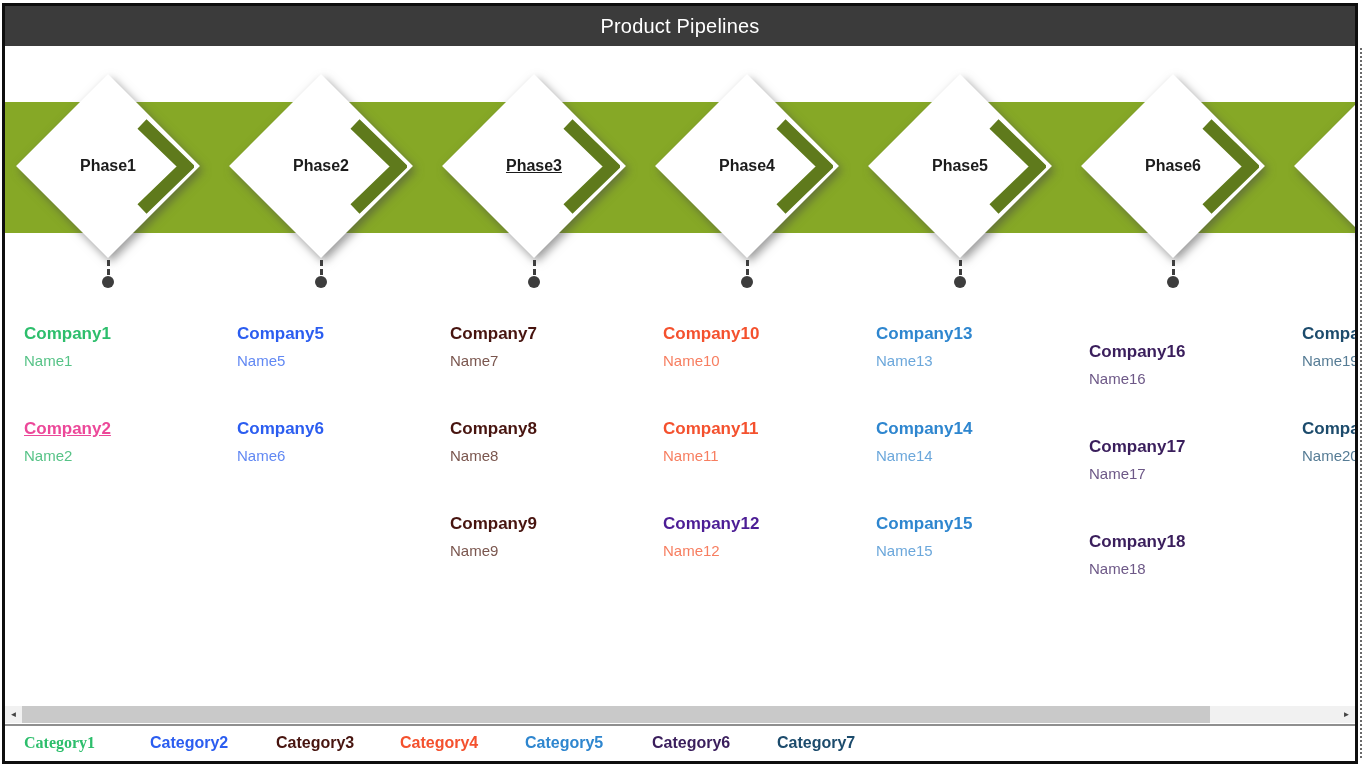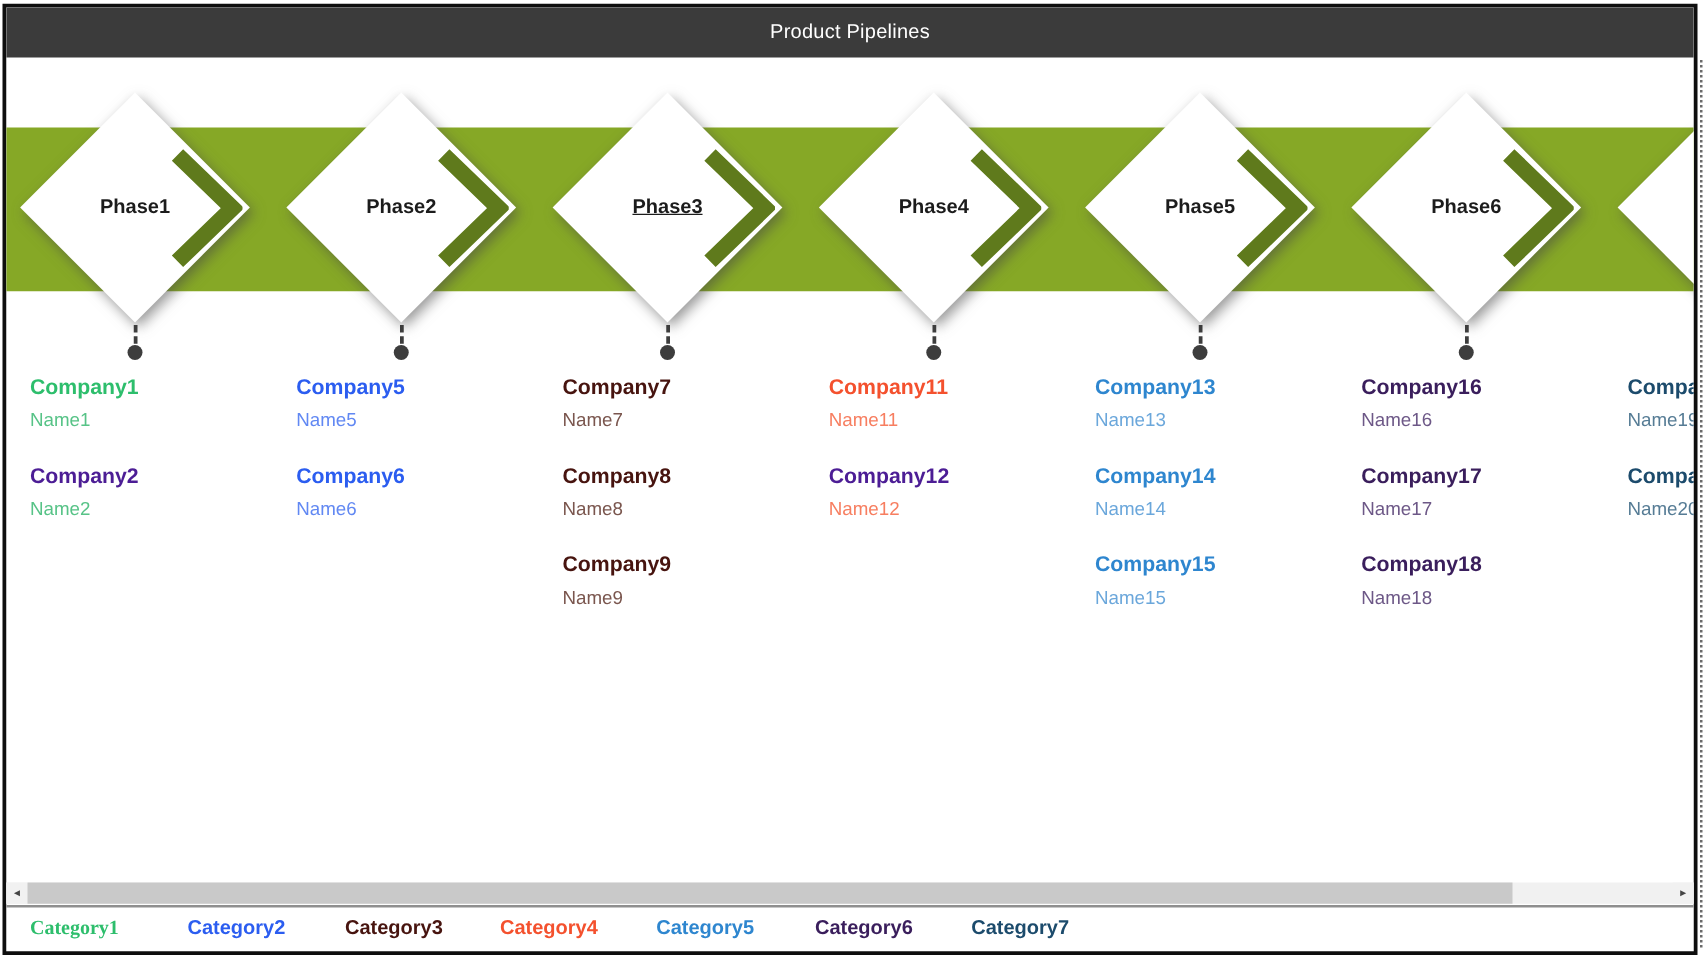--- a/index.html
+++ b/index.html
@@ -1,34 +1,34 @@
 <!DOCTYPE html>
 <html><head>
 <meta charset="utf-8">
 <style>
   html,body{margin:0;padding:0;width:1366px;height:768px;background:#ffffff;overflow:hidden;
             font-family:"Liberation Sans", sans-serif;}
   .win{position:absolute;left:2px;top:3px;width:1356px;height:761px;box-sizing:border-box;
        border:3px solid #0e0e0e;background:#ffffff;overflow:hidden;}
   .titlebar{position:absolute;left:0;top:0;right:0;height:40px;background:#3b3b3b;
             display:flex;align-items:center;justify-content:center;}
-  .titlebar .t{color:#ffffff;font-size:16px;letter-spacing:.2px;}
+  .titlebar .t{color:#ffffff;font-size:20px;letter-spacing:.2px;}
   .content{position:absolute;left:0;top:0;right:0;bottom:0;}
   .band{position:absolute;left:0;top:96px;width:100%;height:131px;background:#86a826;}
   .dwrap{position:absolute;width:184px;height:184px;filter:drop-shadow(3px 4px 5px rgba(70,70,70,.55));}
   .diamond{position:absolute;left:27px;top:27px;width:130px;height:130px;background:#ffffff;
            transform:rotate(45deg);}
   .phase-label{position:absolute;width:184px;text-align:center;font-size:16px;font-weight:bold;
                color:#1c1c1c;}
   .chev{position:absolute;}
   .conn-dash{position:absolute;width:0;height:15px;border-left:3px dashed #3d3d3d;}
   .conn-dot{position:absolute;width:12px;height:12px;border-radius:50%;background:#3d3d3d;}
   .col{position:absolute;width:205px;}
   .entry{height:71px;}
-  .entry .co{font-size:17px;font-weight:bold;line-height:20px;}
+  .entry .co{font-size:17px;font-weight:bold;line-height:20px;margin-top:24px;}
   .entry .nm{font-size:15px;line-height:19px;margin-top:7px;}
   .scrollbar{position:absolute;left:0;top:700px;width:1350px;height:17px;background:#f1f1f1;}
   .sb-arrow{position:absolute;top:0;width:17px;height:17px;background:#f1f1f1;color:#444;
             font-size:8px;line-height:17px;text-align:center;cursor:default;}
   .sb-left{left:0;}
   .sb-right{right:0;}
   .sb-thumb{position:absolute;left:17px;top:0;width:1188px;height:17px;background:#c9c9c9;}
   .sb-sep{position:absolute;left:0;top:718px;width:1350px;height:2px;background:#8f8f8f;}
   .legend-item{position:absolute;top:728px;font-size:16px;font-weight:bold;white-space:nowrap;cursor:default;}
   .edge-dots{position:absolute;left:1360px;top:48px;height:710px;width:0;border-left:2px dotted #6a6a6a;}
@@ -116,21 +116,21 @@
           <div class="phase-label" style="left: 1289px; top: 151px; color: rgb(28, 28, 28);">Phase7</div>
         </div>
       </div>
     <div id="columns-layer">
         <div class="col" style="left: 19px; top: 294px;">
           <div class="entry">
             <div class="co" style="color: rgb(45, 190, 108);">Company1</div>
             <div class="nm" style="color: rgb(87, 195, 135);">Name1</div>
           </div>
           <div class="entry">
-            <div class="co" style="color: #4c1d95;">Company2</div>
+            <div class="co" style="color: #ec4899; text-decoration: underline;">Company2</div>
             <div class="nm" style="color: rgb(87, 195, 135);">Name2</div>
           </div>
         </div>
         <div class="col" style="left: 232px; top: 294px;">
           <div class="entry">
             <div class="co" style="color: rgb(43, 93, 240);">Company5</div>
             <div class="nm" style="color: rgb(97, 136, 243);">Name5</div>
           </div>
           <div class="entry">
             <div class="co" style="color: rgb(43, 93, 240);">Company6</div>
@@ -146,20 +146,24 @@
             <div class="co" style="color: rgb(71, 20, 15);">Company8</div>
             <div class="nm" style="color: rgb(122, 86, 78);">Name8</div>
           </div>
           <div class="entry">
             <div class="co" style="color: rgb(71, 20, 15);">Company9</div>
             <div class="nm" style="color: rgb(122, 86, 78);">Name9</div>
           </div>
         </div>
         <div class="col" style="left: 658px; top: 294px;">
           <div class="entry">
+            <div class="co" style="color: rgb(244, 81, 46);">Company10</div>
+            <div class="nm" style="color: rgb(247, 126, 96);">Name10</div>
+          </div>
+          <div class="entry">
             <div class="co" style="color: rgb(244, 81, 46);">Company11</div>
             <div class="nm" style="color: rgb(247, 126, 96);">Name11</div>
           </div>
           <div class="entry">
             <div class="co" style="color: #4c1d95;">Company12</div>
             <div class="nm" style="color: rgb(247, 126, 96);">Name12</div>
           </div>
         </div>
         <div class="col" style="left: 871px; top: 294px;">
           <div class="entry">
@@ -168,21 +172,21 @@
           </div>
           <div class="entry">
             <div class="co" style="color: rgb(46, 134, 207);">Company14</div>
             <div class="nm" style="color: rgb(107, 167, 219);">Name14</div>
           </div>
           <div class="entry">
             <div class="co" style="color: rgb(46, 134, 207);">Company15</div>
             <div class="nm" style="color: rgb(107, 167, 219);">Name15</div>
           </div>
         </div>
-        <div class="col" style="left: 1084px; top: 294px;">
+        <div class="col" style="left: 1084px; top: 312px;">
           <div class="entry">
             <div class="co" style="color: rgb(58, 30, 92);">Company16</div>
             <div class="nm" style="color: rgb(109, 88, 135);">Name16</div>
           </div>
           <div class="entry">
             <div class="co" style="color: rgb(58, 30, 92);">Company17</div>
             <div class="nm" style="color: rgb(109, 88, 135);">Name17</div>
           </div>
           <div class="entry">
             <div class="co" style="color: rgb(58, 30, 92);">Company18</div>

